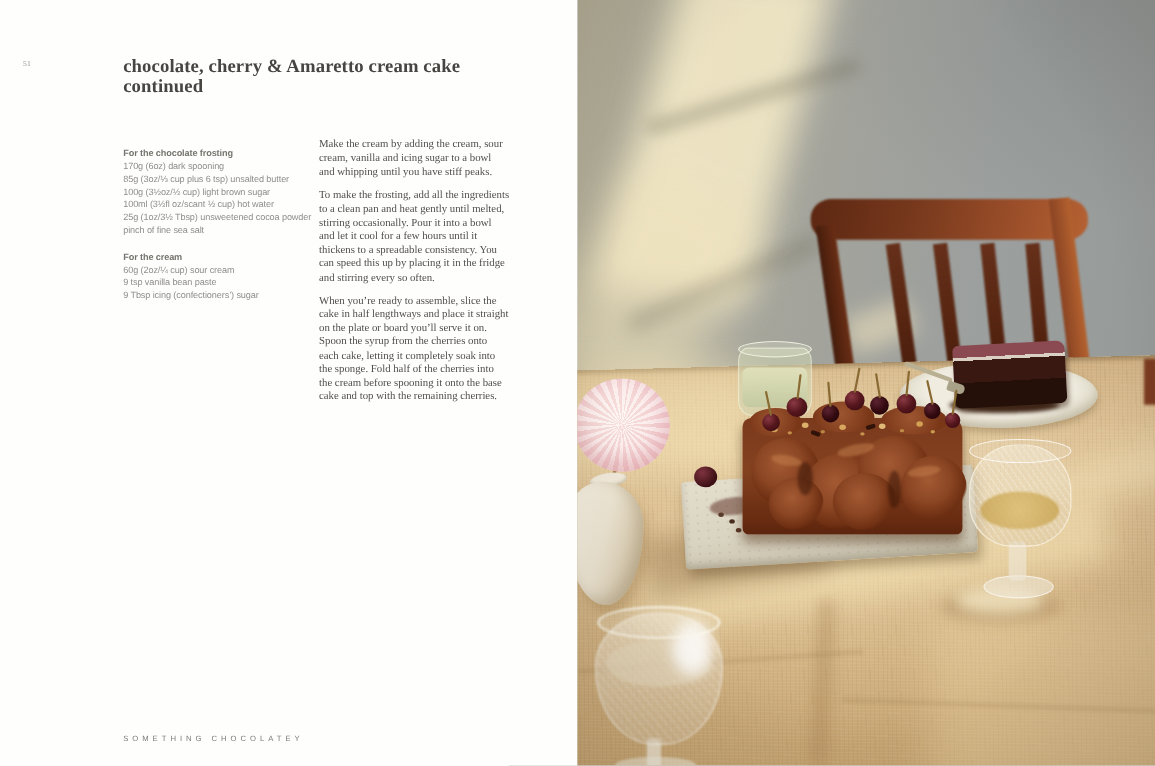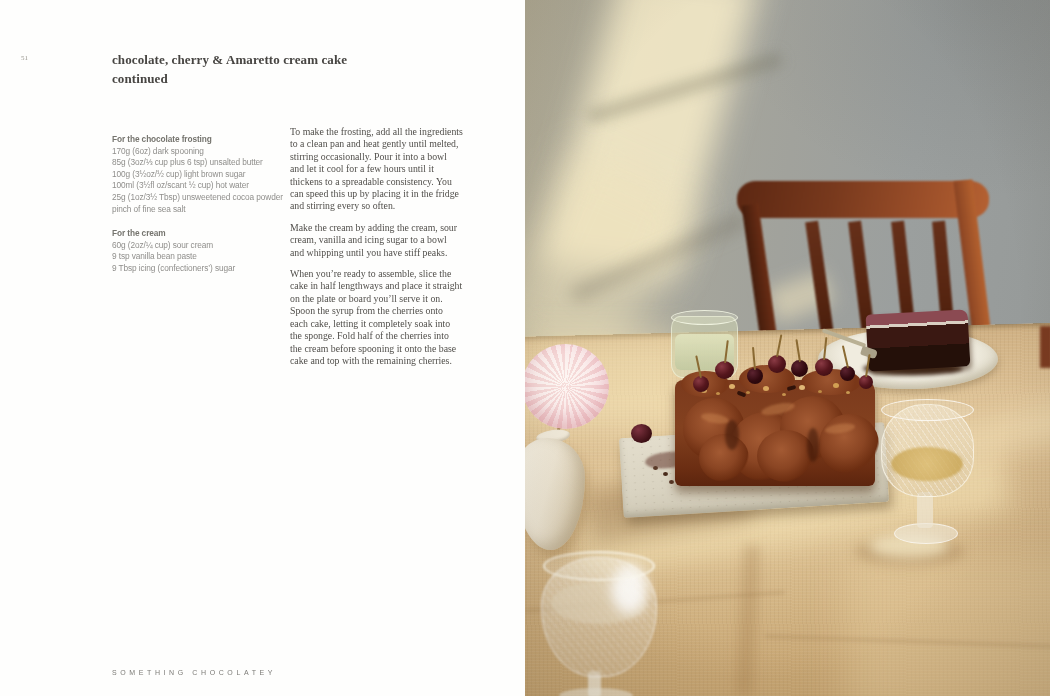--- a/index.html
+++ b/index.html
@@ -5,21 +5,21 @@
   html,body{margin:0;padding:0;}
   body{width:1050px;height:696px;position:relative;background:#fff;overflow:hidden;
        font-family:"Liberation Sans", sans-serif;}
   .spread{position:absolute;inset:0;}
 
   
   .page-left{position:absolute;left:0;top:0;width:525px;height:696px;background:#fefefd;}
   .page-num{position:absolute;left:21px;top:54px;font-size:7px;color:#98968f;
             font-family:"Liberation Serif",serif;}
   .title{position:absolute;left:112px;top:50px;margin:0;width:360px;
-         font-family:"Liberation Serif",serif;font-weight:700;font-size:13px;
+         font-family:"Liberation Serif",serif;font-weight:700;font-size:17px;
          line-height:19px;color:#474542;letter-spacing:.1px;}
   .ingredients{position:absolute;left:112px;top:134px;width:178px;
                font-size:8.3px;line-height:11.6px;color:#8f8e8b;letter-spacing:-.1px;}
   .ing-head{font-weight:700;color:#75746e;}
   .ing-line{padding-left:9px;text-indent:-9px;}
   .ing-head.cream{margin-top:13px;}
   .method{position:absolute;left:290px;top:126px;width:173px;
           font-family:"Liberation Serif",serif;font-size:9.8px;line-height:12.4px;
           color:#504e4a;}
   .method p{margin:0 0 9px 0;}
@@ -199,22 +199,22 @@
       <div class="ing-line">100ml (3½fl oz/scant ½ cup) hot water</div>
       <div class="ing-line">25g (1oz/3½ Tbsp) unsweetened cocoa powder</div>
       <div class="ing-line">pinch of fine sea salt</div>
       <div class="ing-head cream">For the cream</div>
       <div class="ing-line">60g (2oz/¼ cup) sour cream</div>
       <div class="ing-line">9 tsp vanilla bean paste</div>
       <div class="ing-line">9 Tbsp icing (confectioners’) sugar</div>
     </div>
 
     <div class="method">
+      <p>Make the cream by adding the cream, sour cream, vanilla and icing sugar to a bowl and whipping until you have stiff peaks.</p>
       <p>To make the frosting, add all the ingredients to a clean pan and heat gently until melted, stirring occasionally. Pour it into a bowl and let it cool for a few hours until it thickens to a spreadable consistency. You can speed this up by placing it in the fridge and stirring every so often.</p>
-      <p>Make the cream by adding the cream, sour cream, vanilla and icing sugar to a bowl and whipping until you have stiff peaks.</p>
       <p>When you’re ready to assemble, slice the cake in half lengthways and place it straight on the plate or board you’ll serve it on. Spoon the syrup from the cherries onto each cake, letting it completely soak into the sponge. Fold half of the cherries into the cream before spooning it onto the base cake and top with the remaining cherries.</p>
     </div>
 
     <div class="footer">SOMETHING CHOCOLATEY</div>
   </section>
 
   <section class="photo">
     <div class="wall"></div>
     <div class="wall-dim"></div>
     <div class="light l1"></div>

